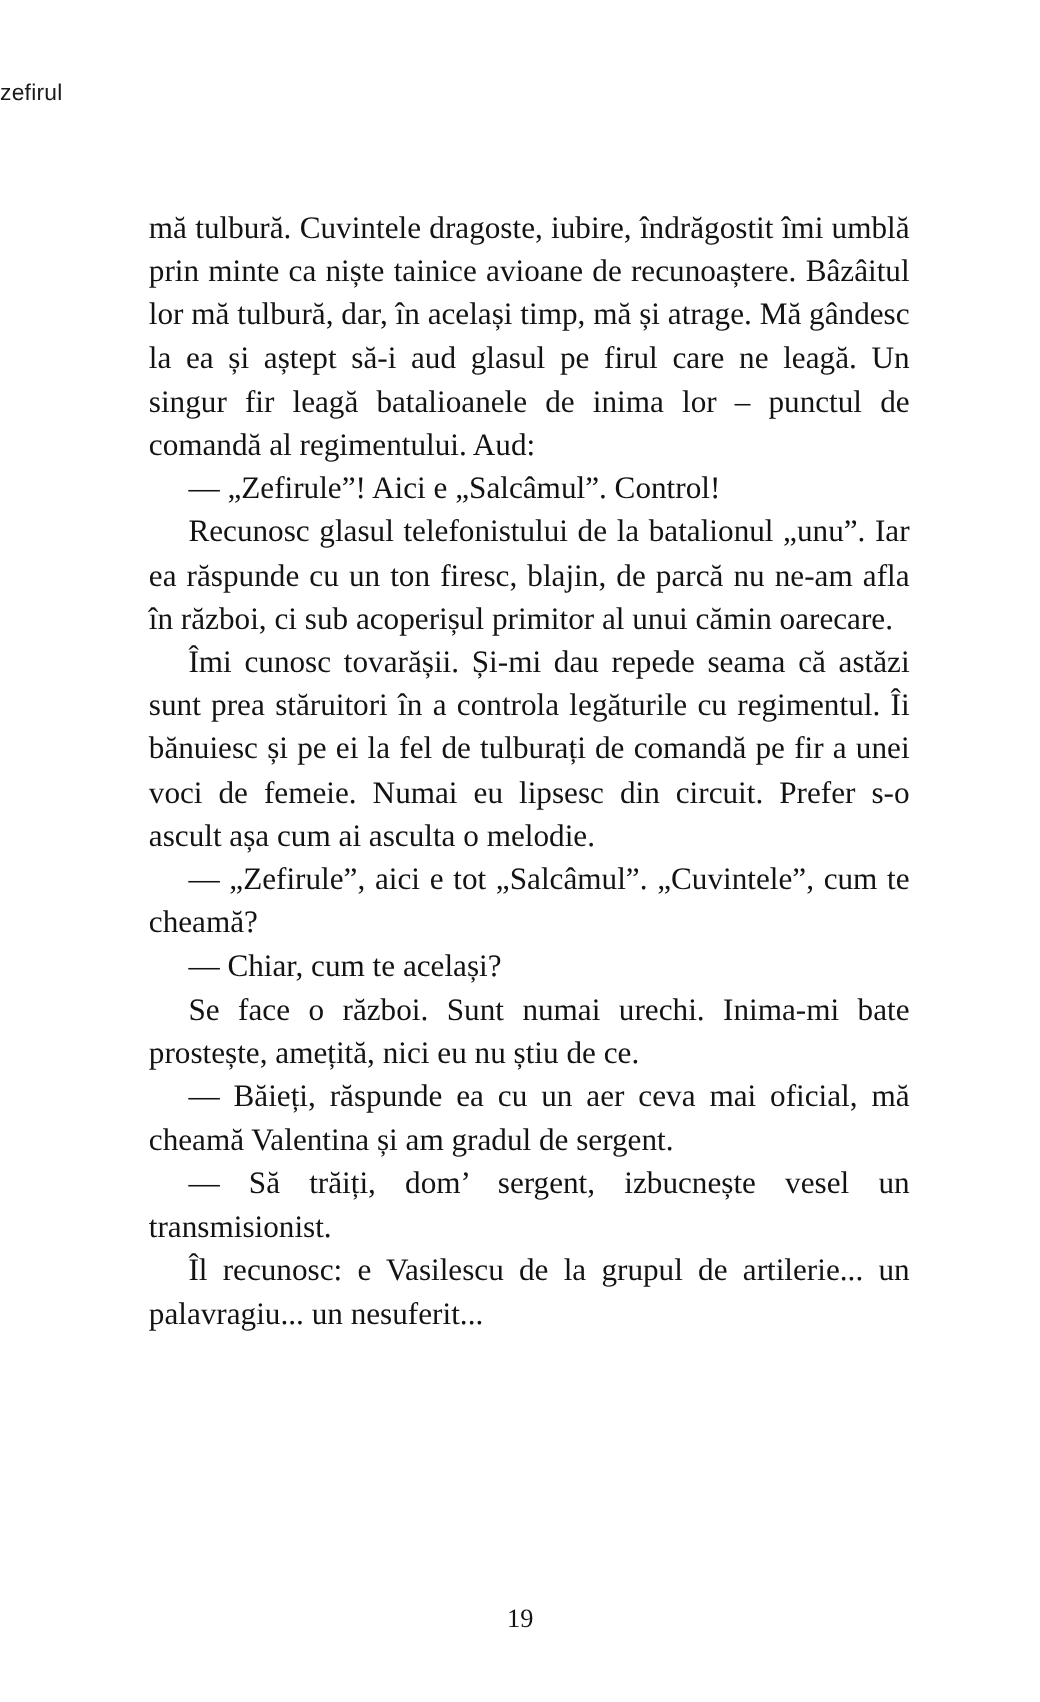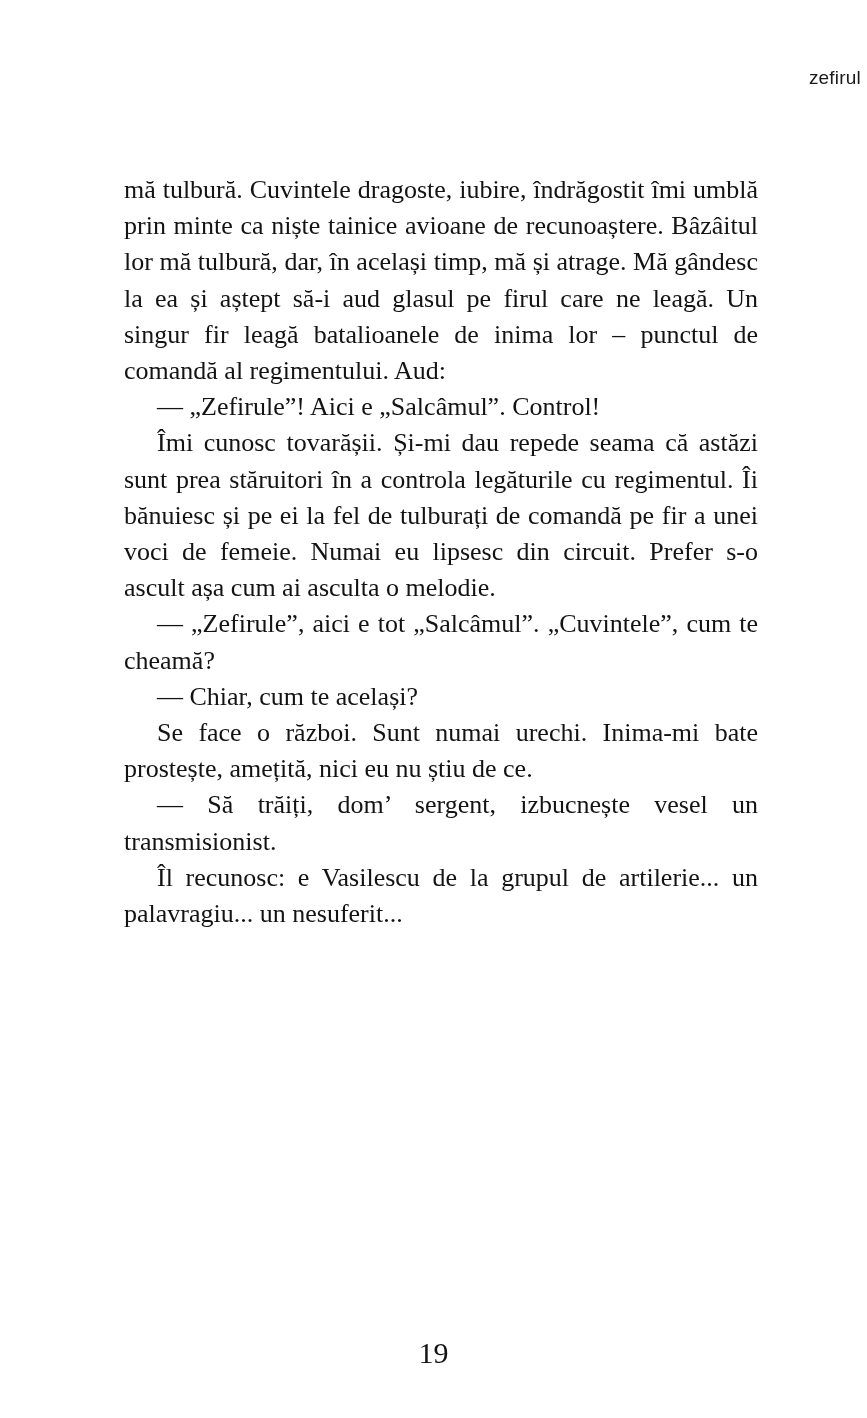--- a/index.html
+++ b/index.html
@@ -16,23 +16,23 @@
     margin: 0 auto;
     background: #ffffff;
     overflow: hidden;
     box-sizing: border-box;
   }
 
   
   .running-head {
     position: absolute;
     top: 68px;
-    left: 16px;
+    left: 0;
     width: 845px;
-    text-align: right;
+    text-align: left;
     font-family: "Liberation Sans", sans-serif;
     font-size: 19px;
     line-height: 1;
     color: #1a1a1a;
     letter-spacing: 0.2px;
   }
 
   
   .text-block {
     position: absolute;
@@ -61,38 +61,40 @@
   }
 
   
   .folio {
     position: absolute;
     top: 1338px;
     left: 0;
     width: 867px;
     text-align: center;
     font-family: "Liberation Serif", "DejaVu Serif", serif;
-    font-size: 30px;
+    font-size: 22px;
     line-height: 1;
     color: #131313;
   }
 </style>
 </head>
 <body>
 
 <div class="page">
 
   <div class="running-head">zefirul</div>
 
   <div class="text-block">
     <p class="continued">mă tulbură. Cuvintele dragoste, iubire, îndrăgostit îmi umblă prin minte ca niște tainice avioane de recunoaștere. Bâzâitul lor mă tulbură, dar, în același timp, mă și atrage. Mă gândesc la ea și aștept să-i aud glasul pe firul care ne leagă. Un singur fir leagă batalioanele de inima lor – punctul de comandă al regimentului. Aud:</p>
     <p>— „Zefirule”! Aici e „Salcâmul”. Control!</p>
+    <p>Recunosc glasul telefonistului de la batalionul „unu”. Iar ea răspunde cu un ton firesc, blajin, de parcă nu ne-am afla în război, ci sub acoperișul primitor al unui cămin oarecare.</p>
     <p>Îmi cunosc tovarășii. Și-mi dau repede seama că astăzi sunt prea stăruitori în a controla legăturile cu regimentul. Îi bănuiesc și pe ei la fel de tulburați de comandă pe fir a unei voci de femeie. Numai eu lipsesc din circuit. Prefer s-o ascult așa cum ai asculta o melodie.</p>
     <p>— „Zefirule”, aici e tot „Salcâmul”. „Cuvintele”, cum te cheamă?</p>
     <p>— Chiar, cum te același?</p>
     <p>Se face o război. Sunt numai urechi. Inima-mi bate prostește, amețită, nici eu nu știu de ce.</p>
+    <p>— Băieți, răspunde ea cu un aer ceva mai oficial, mă cheamă Valentina și am gradul de sergent.</p>
     <p>— Să trăiți, dom’ sergent, izbucnește vesel un transmisionist.</p>
     <p>Îl recunosc: e Vasilescu de la grupul de artilerie... un palavragiu... un nesuferit...</p>
   </div>
 
   <div class="folio">19</div>
 
 </div>
 
 </body></html>

